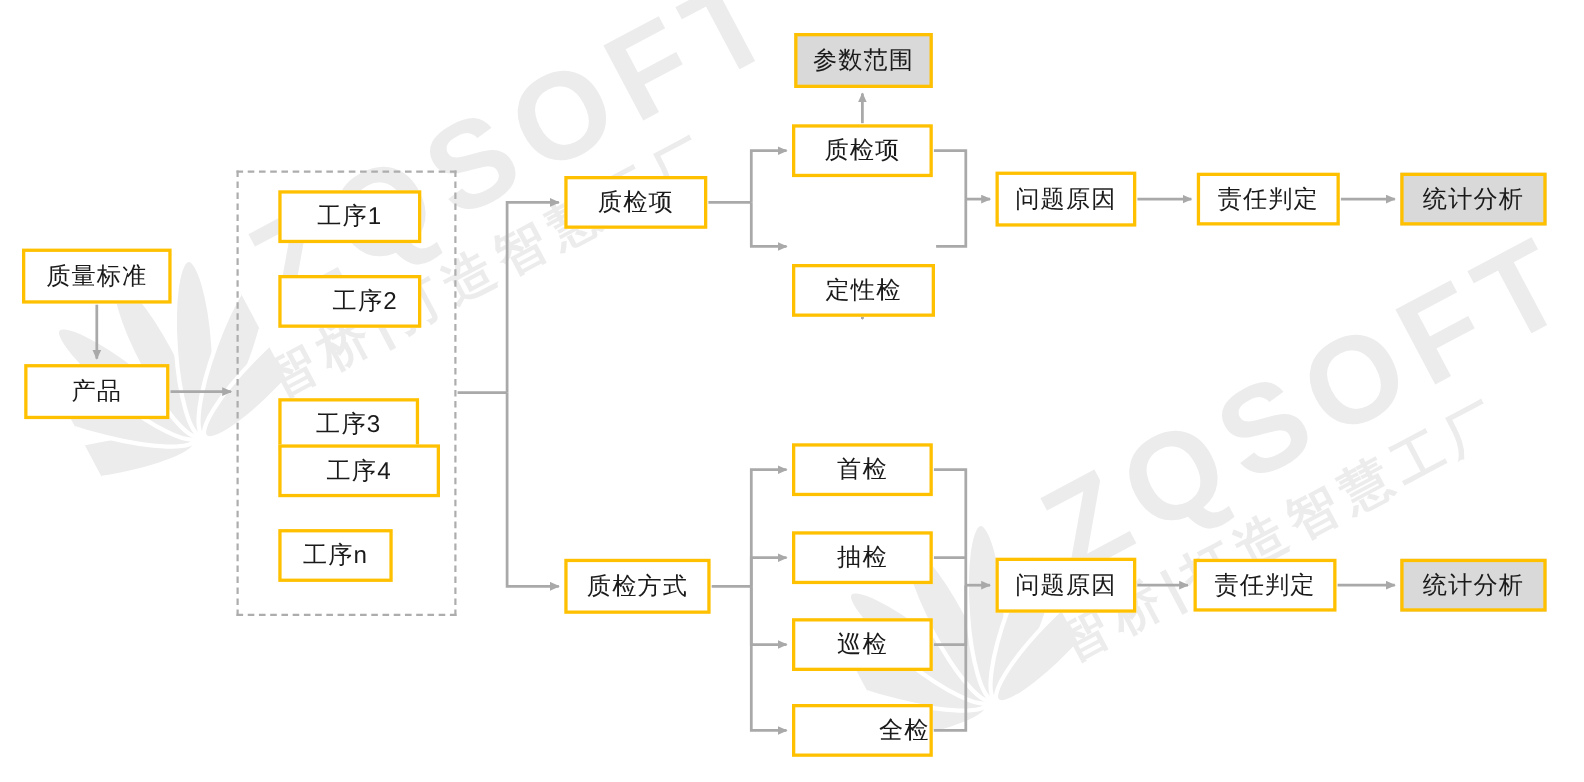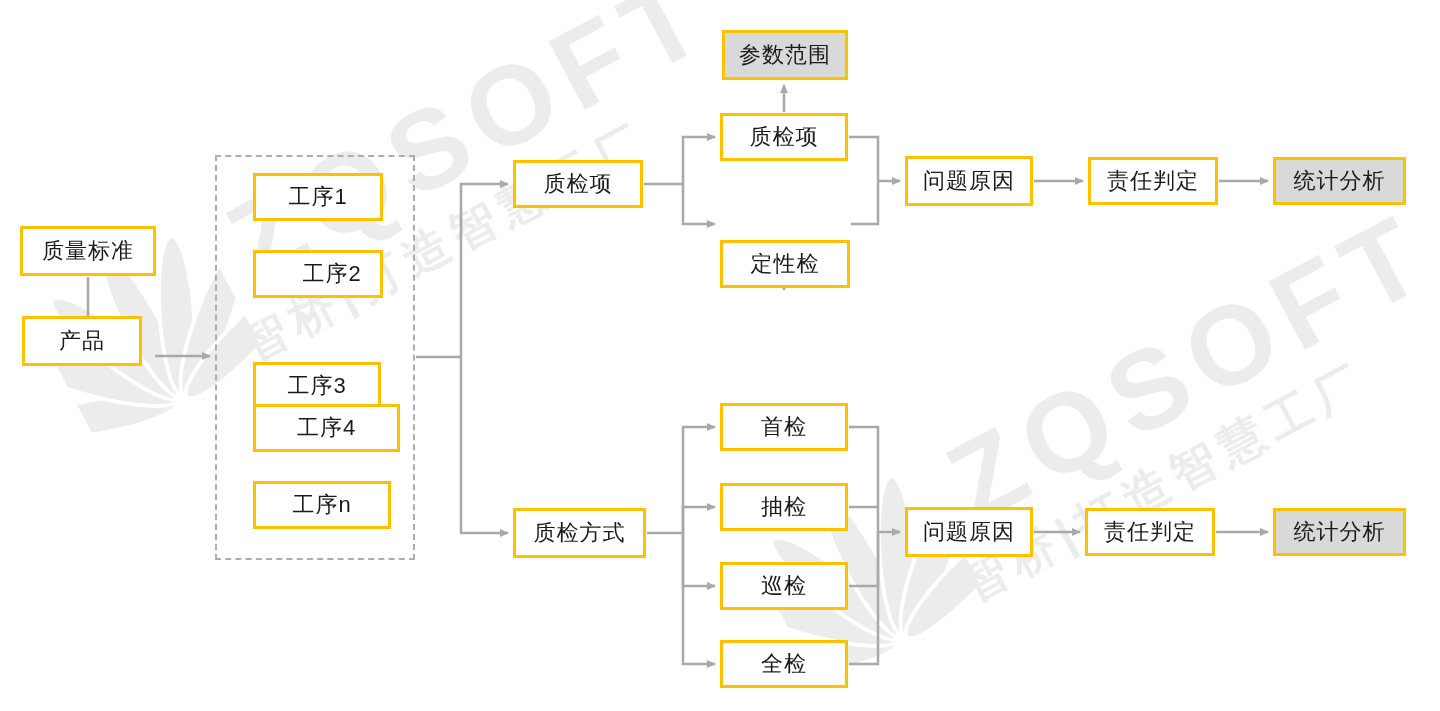--- a/index.html
+++ b/index.html
@@ -131,37 +131,37 @@
       <line x1="1034" y1="532" x2="1080" y2="532" marker-end="url(#arrow)"></line>
       <line x1="1216" y1="532" x2="1268" y2="532" marker-end="url(#arrow)"></line>
     </g>
   </svg>
 
   <div class="dashed-group" style="left:215px; top:155px; width:200px; height:405px;"></div>
 
   <div class="node" style="left:20px; top:226px; width:136px; height:50px;">
     <span>质量标准</span>
   </div>
-  <div class="node" style="left:22px; top:316px; width:120px; height:50px;">
+  <div class="node" style="left:22px; top:331px; width:132px; height:50px;">
     <span>产品</span>
   </div>
 
   <div class="node" style="left:253px; top:173px; width:130px; height:48px;">
     <span>工序1</span>
   </div>
   <div class="node" style="left:253px; top:250px; width:130px; height:48px;padding-left:28px;">
     <span>工序2</span>
   </div>
   <div class="node" style="left:253px; top:327px; width:128px; height:48px;margin-top:35px;">
     <span>工序3</span>
   </div>
   <div class="node" style="left:253px; top:404px; width:147px; height:48px;">
     <span>工序4</span>
   </div>
-  <div class="node" style="left:253px; top:481px; width:138px; height:48px;">
+  <div class="node" style="left:253px; top:481px; width:104px; height:48px;">
     <span>工序n</span>
   </div>
 
   <div class="node" style="left:513px; top:160px; width:130px; height:48px;">
     <span>质检项</span>
   </div>
   <div class="node gray" style="left:722px; top:30px; width:126px; height:50px;">
     <span>参数范围</span>
   </div>
   <div class="node" style="left:720px; top:113px; width:128px; height:48px;">
@@ -185,21 +185,21 @@
   </div>
   <div class="node" style="left:513px; top:508px; width:133px; height:50px;">
     <span>质检方式</span>
   </div>
   <div class="node" style="left:720px; top:483px; width:128px; height:48px;">
     <span>抽检</span>
   </div>
   <div class="node" style="left:720px; top:562px; width:128px; height:48px;">
     <span>巡检</span>
   </div>
-  <div class="node" style="left:720px; top:640px; width:128px; height:48px;">
+  <div class="node" style="left:720px; top:640px; width:128px; height:48px;justify-content:flex-end;">
     <span>全检</span>
   </div>
   <div class="node" style="left:905px; top:507px; width:128px; height:50px;">
     <span>问题原因</span>
   </div>
   <div class="node" style="left:1085px; top:508px; width:130px; height:48px;">
     <span>责任判定</span>
   </div>
   <div class="node gray" style="left:1273px; top:508px; width:133px; height:48px;">
     <span>统计分析</span>

